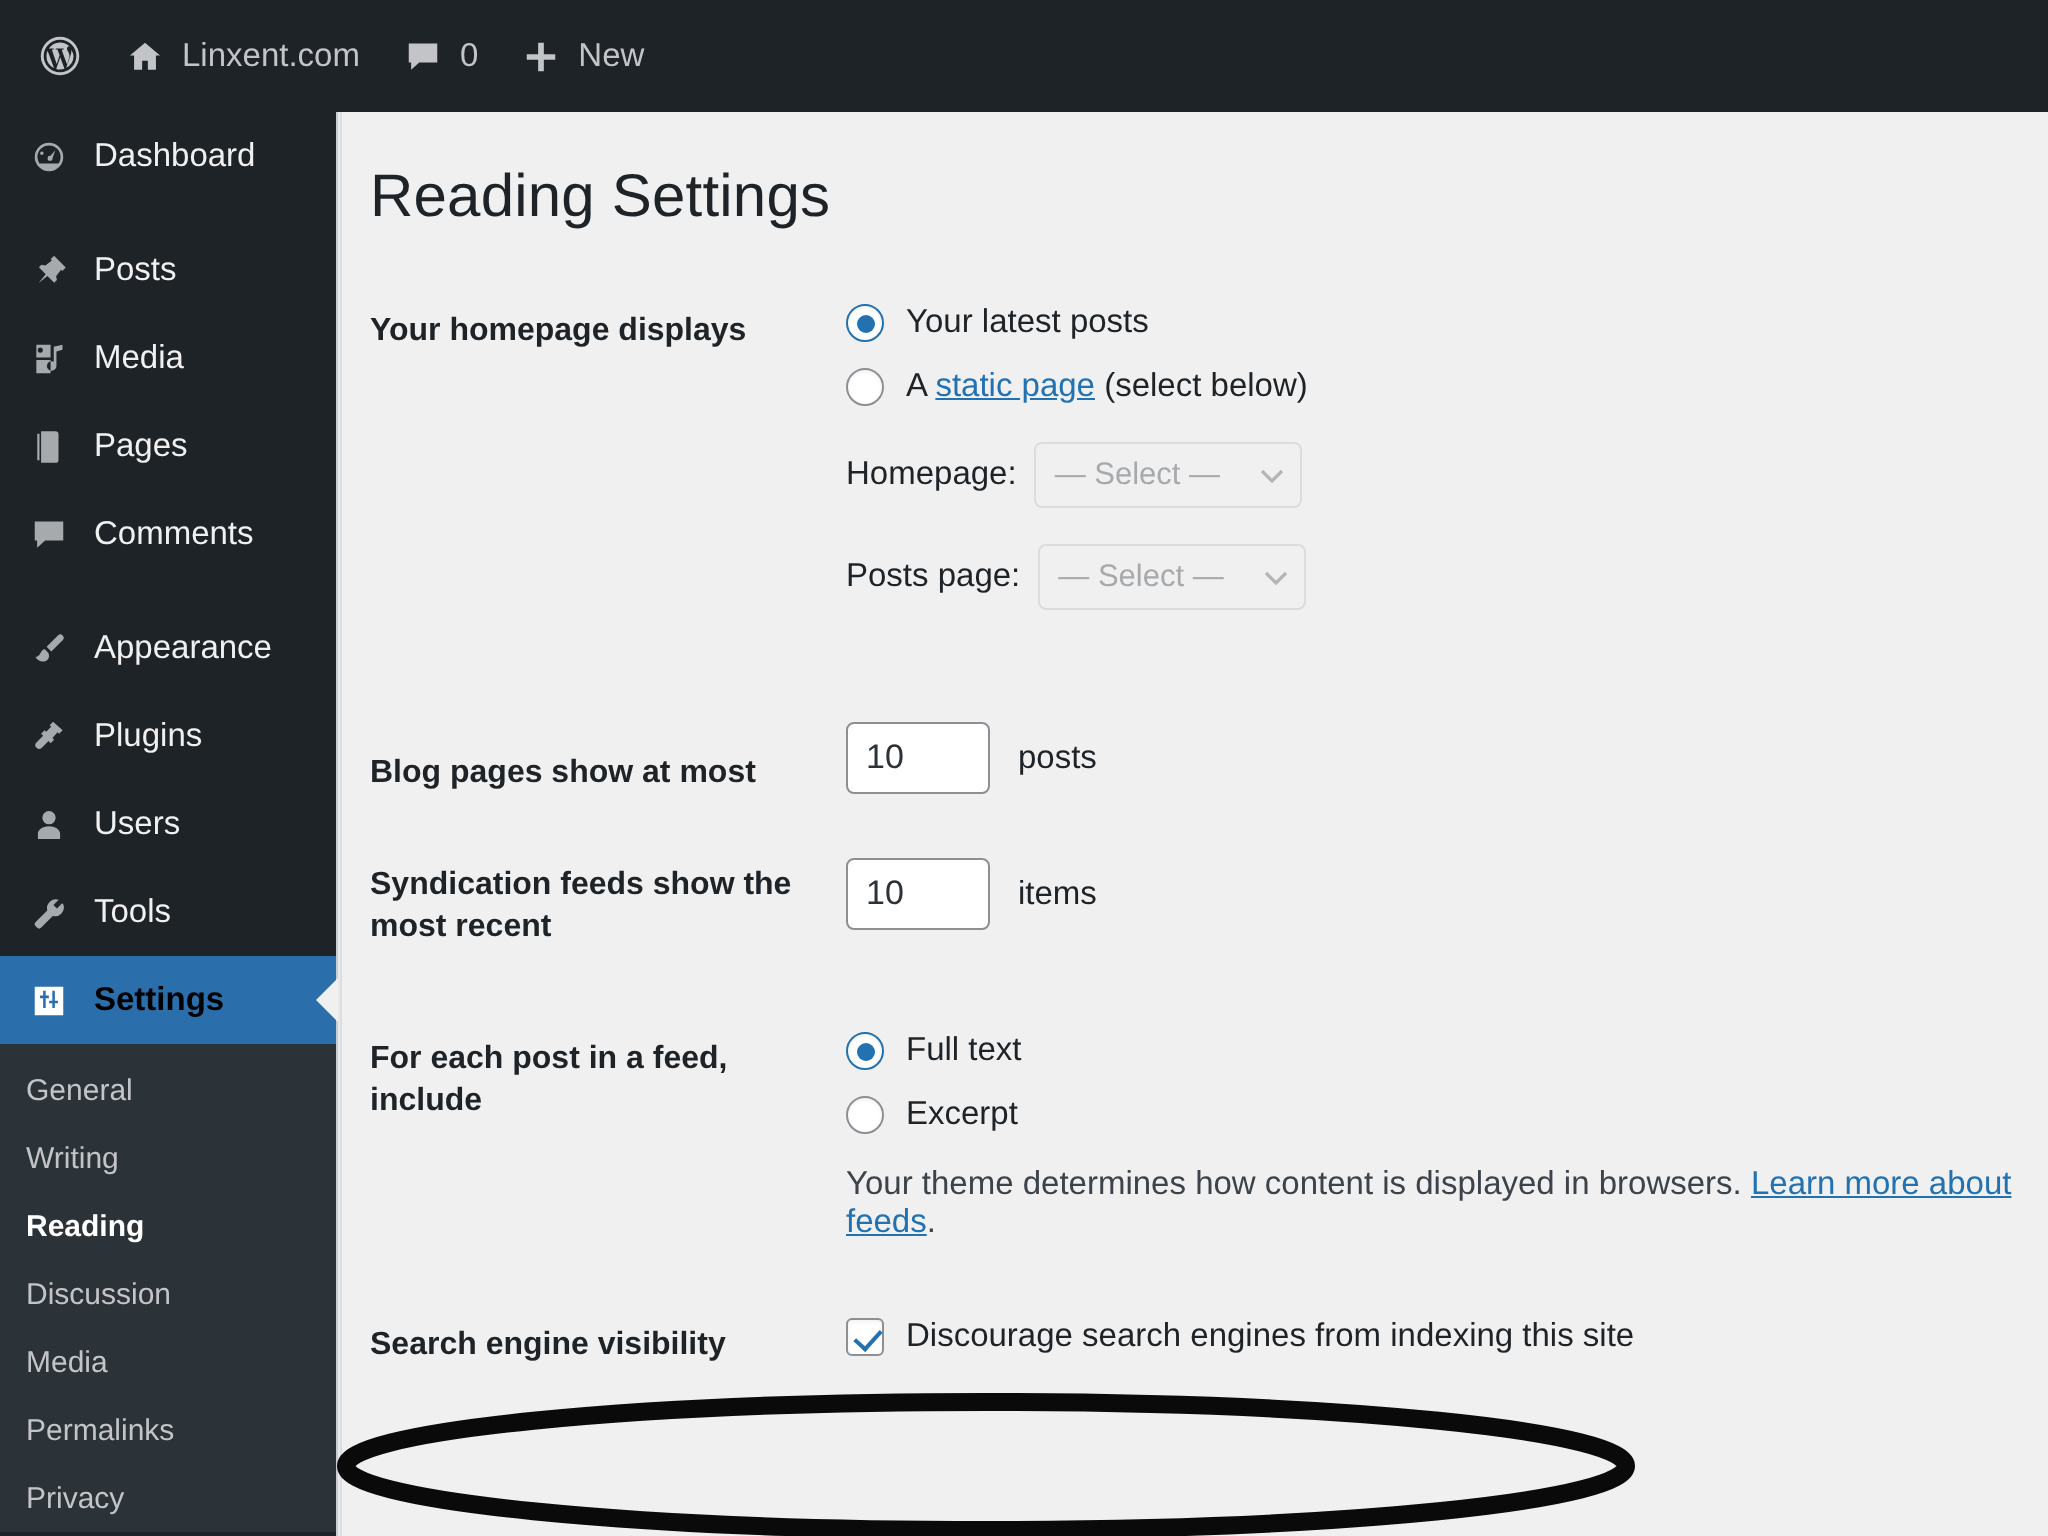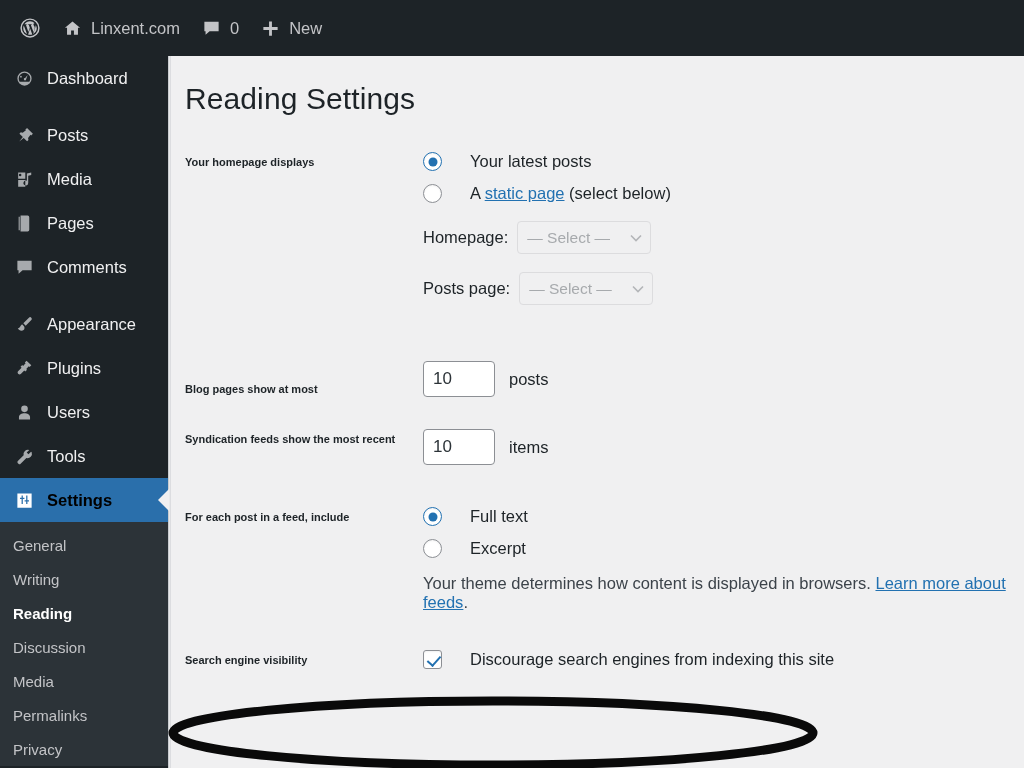--- a/index.html
+++ b/index.html
@@ -70,26 +70,26 @@
     width:853px; height:712px; background:#f0f0f1;
     padding:26px 0 0 20px; z-index:10;
   }
   #page-title {
     font-size:30px; font-weight:400; color:#1d2327;
     letter-spacing:.1px; margin-bottom:36px;
   }
   .row { display:flex; align-items:flex-start; margin-bottom:10px; }
   .row-label {
     width:238px; flex:0 0 238px;
-    font-size:11px; font-weight:bold; color:#1d2327;
+    font-size:16px; font-weight:bold; color:#1d2327;
     line-height:1.32; padding-top:3px;
   }
   .row-field { flex:1; font-size:16.5px; color:#1d2327; }
 
-  .opt { display:flex; align-items:center; gap:28px; margin-bottom:13px; }
+  .opt { display:flex; align-items:center; gap:11px; margin-bottom:13px; }
   .opt:last-child { margin-bottom:0; }
 
   .radio {
     width:19px; height:19px; flex:0 0 19px; border-radius:50%;
     border:1px solid #8c8f94; background:#fff;
     position:relative; box-shadow:inset 0 1px 2px rgba(0,0,0,.06);
   }
   .radio.checked { border-color:#2271b1; }
   .radio.checked::after {
     content:""; position:absolute; left:50%; top:50%;

